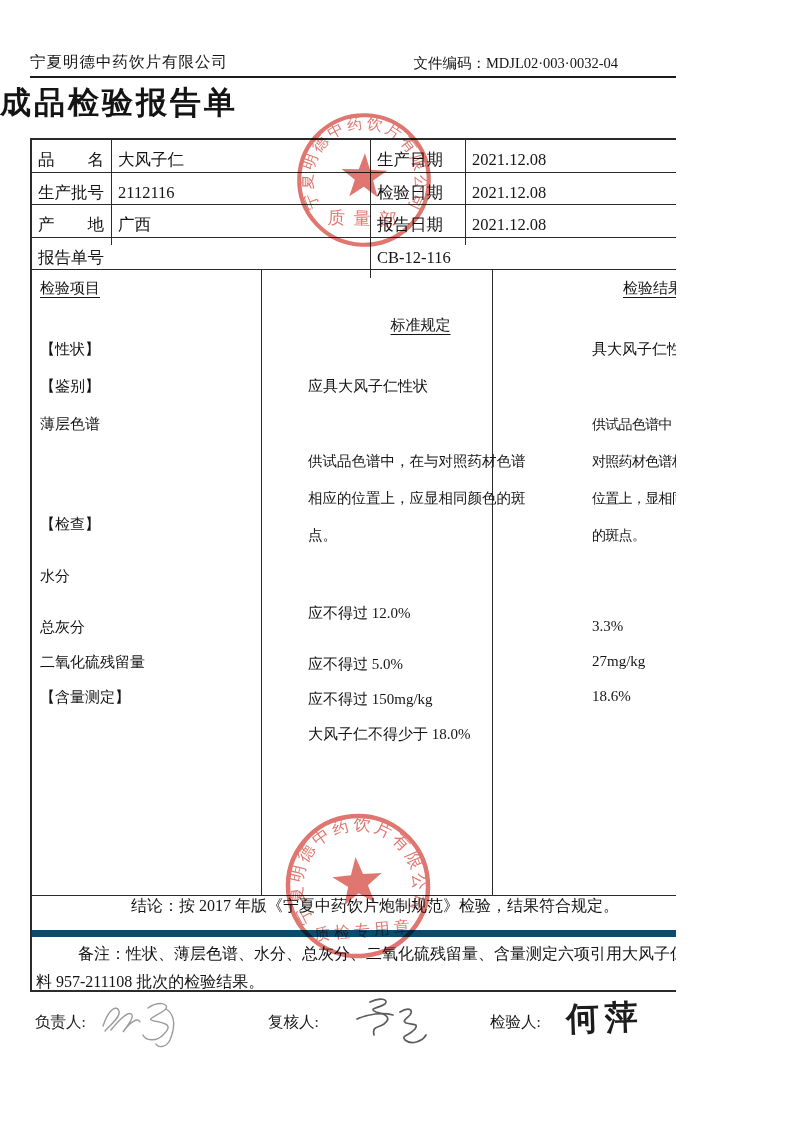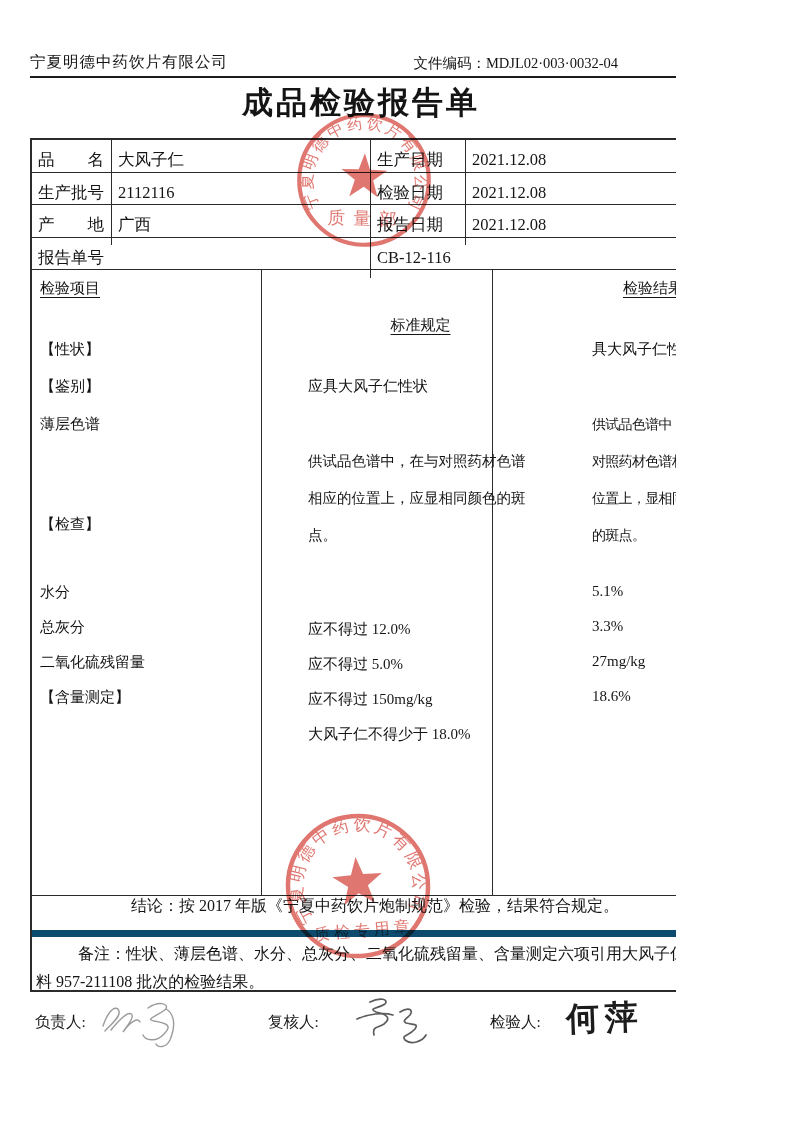--- a/index.html
+++ b/index.html
@@ -5,22 +5,22 @@
   html,body { margin:0; padding:0; background:#ffffff; }
   #doc {
     position:relative; width:676px; height:1131px; background:#fff;
     font-family:"Liberation Serif","DejaVu Serif",serif; color:#141414;
     overflow:hidden;
   }
   
   .company { position:absolute; left:30px; top:52px; font-size:15.5px; letter-spacing:1px; }
   .doccode { position:absolute; right:58px; top:54px; font-size:14.5px; }
   .hr      { position:absolute; left:30px; top:76px; width:740px; height:2px; background:#1c1c1c; }
-  .title   { position:absolute; left:0; top:82px; width:100%; text-align:center;
-             font-size:31px; font-weight:bold; letter-spacing:3px;padding-left:23px; }
+  .title   { position:absolute; left:0; top:82px; width:100%; text-align:left;
+             font-size:31px; font-weight:bold; letter-spacing:3px; }
 
   
   .table { position:absolute; left:30px; top:138px; width:690px; height:854px;
            border:2px solid #2b2b2b; box-sizing:border-box; }
 
   
   .rA  { display:grid; height:32.5px; border-bottom:1px solid #2b2b2b;
          box-sizing:border-box; align-items:center; font-size:16.5px; }
   .rA4 { grid-template-columns:80px 259px 95px 1fr; }
   .rA2 { grid-template-columns:339px 1fr; }
@@ -119,24 +119,23 @@
       <div class="b-row tlc" style="top:136px">
         <div class="c1">薄层色谱</div>
         <div class="c2">供试品色谱中，在与对照药材色谱相应的位置上，应显相同颜色的斑点。</div>
         <div class="c3">供试品色谱中，在与对照药材色谱相应的位置上，显相同颜色的斑点。</div>
       </div>
       <div class="b-row" style="top:245px">
         <div class="c1">【检查】</div>
         <div class="c2"></div>
         <div class="c3"></div>
       </div>
-      <div class="b-row" style="top:313px">
+      <div class="b-row" style="top:297px">
         <div class="c1">水分</div>
         <div class="c2">应不得过 12.0%</div>
-        <div class="c3">5.1%</div>
       </div>
       <div class="b-row" style="top:348px">
         <div class="c1">总灰分</div>
         <div class="c2">应不得过 5.0%</div>
         <div class="c3">3.3%</div>
       </div>
       <div class="b-row" style="top:383px">
         <div class="c1">二氧化硫残留量</div>
         <div class="c2">应不得过 150mg/kg</div>
         <div class="c3">27mg/kg</div>

